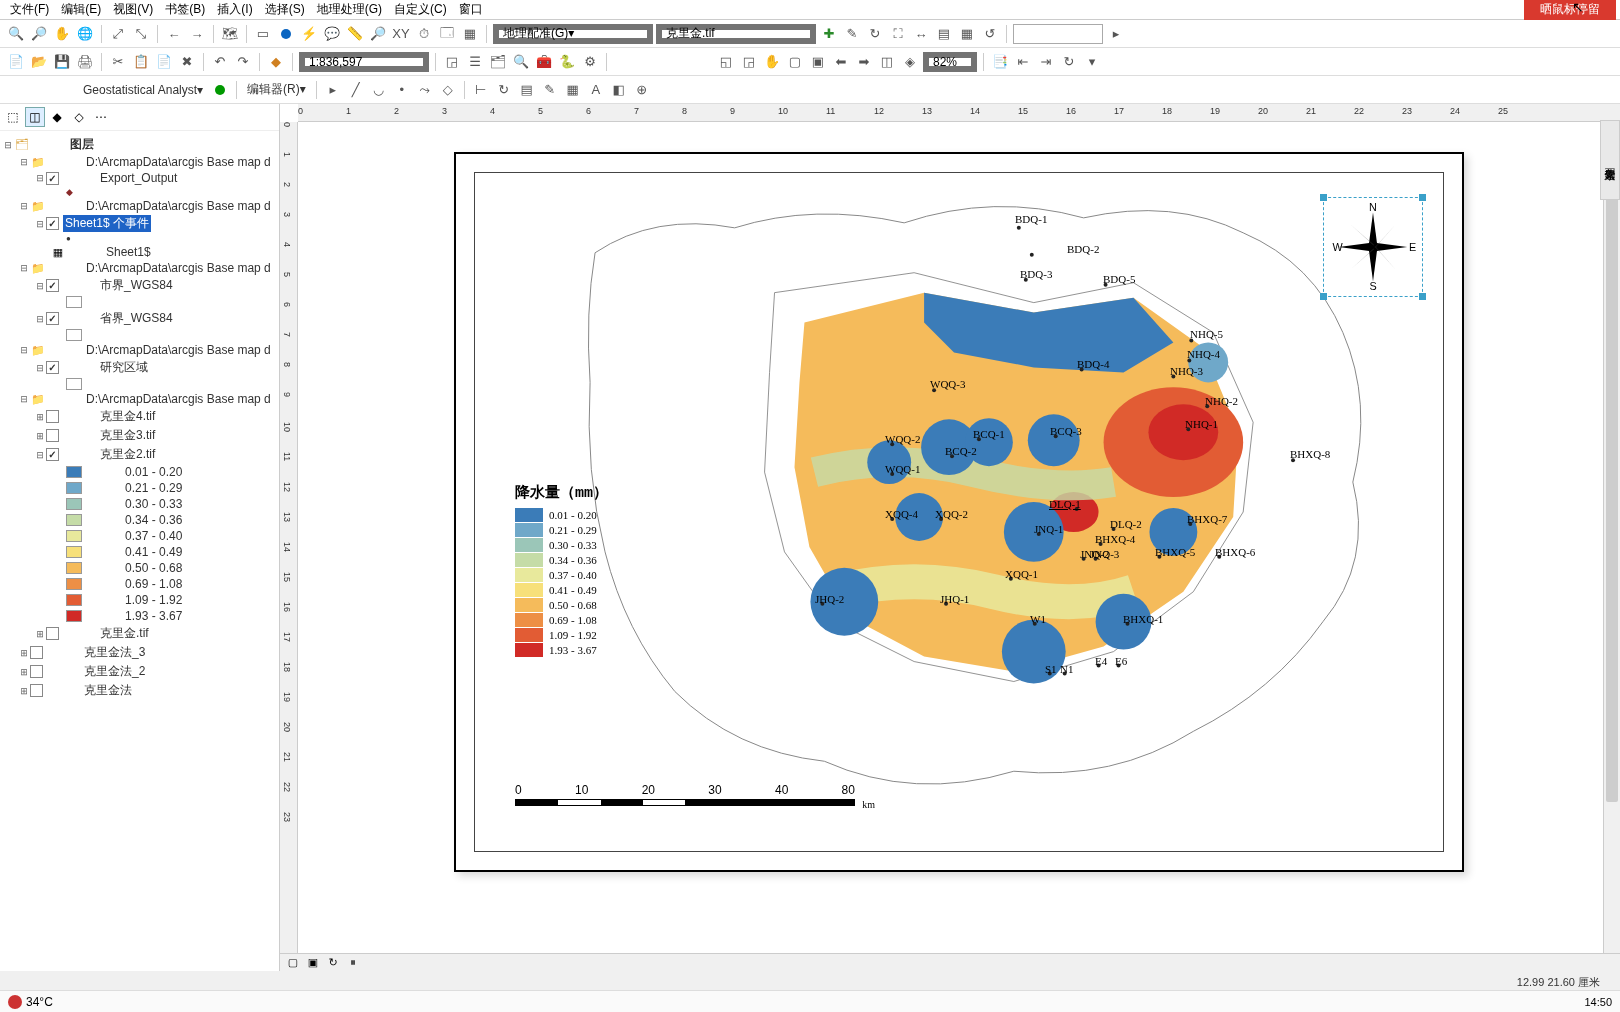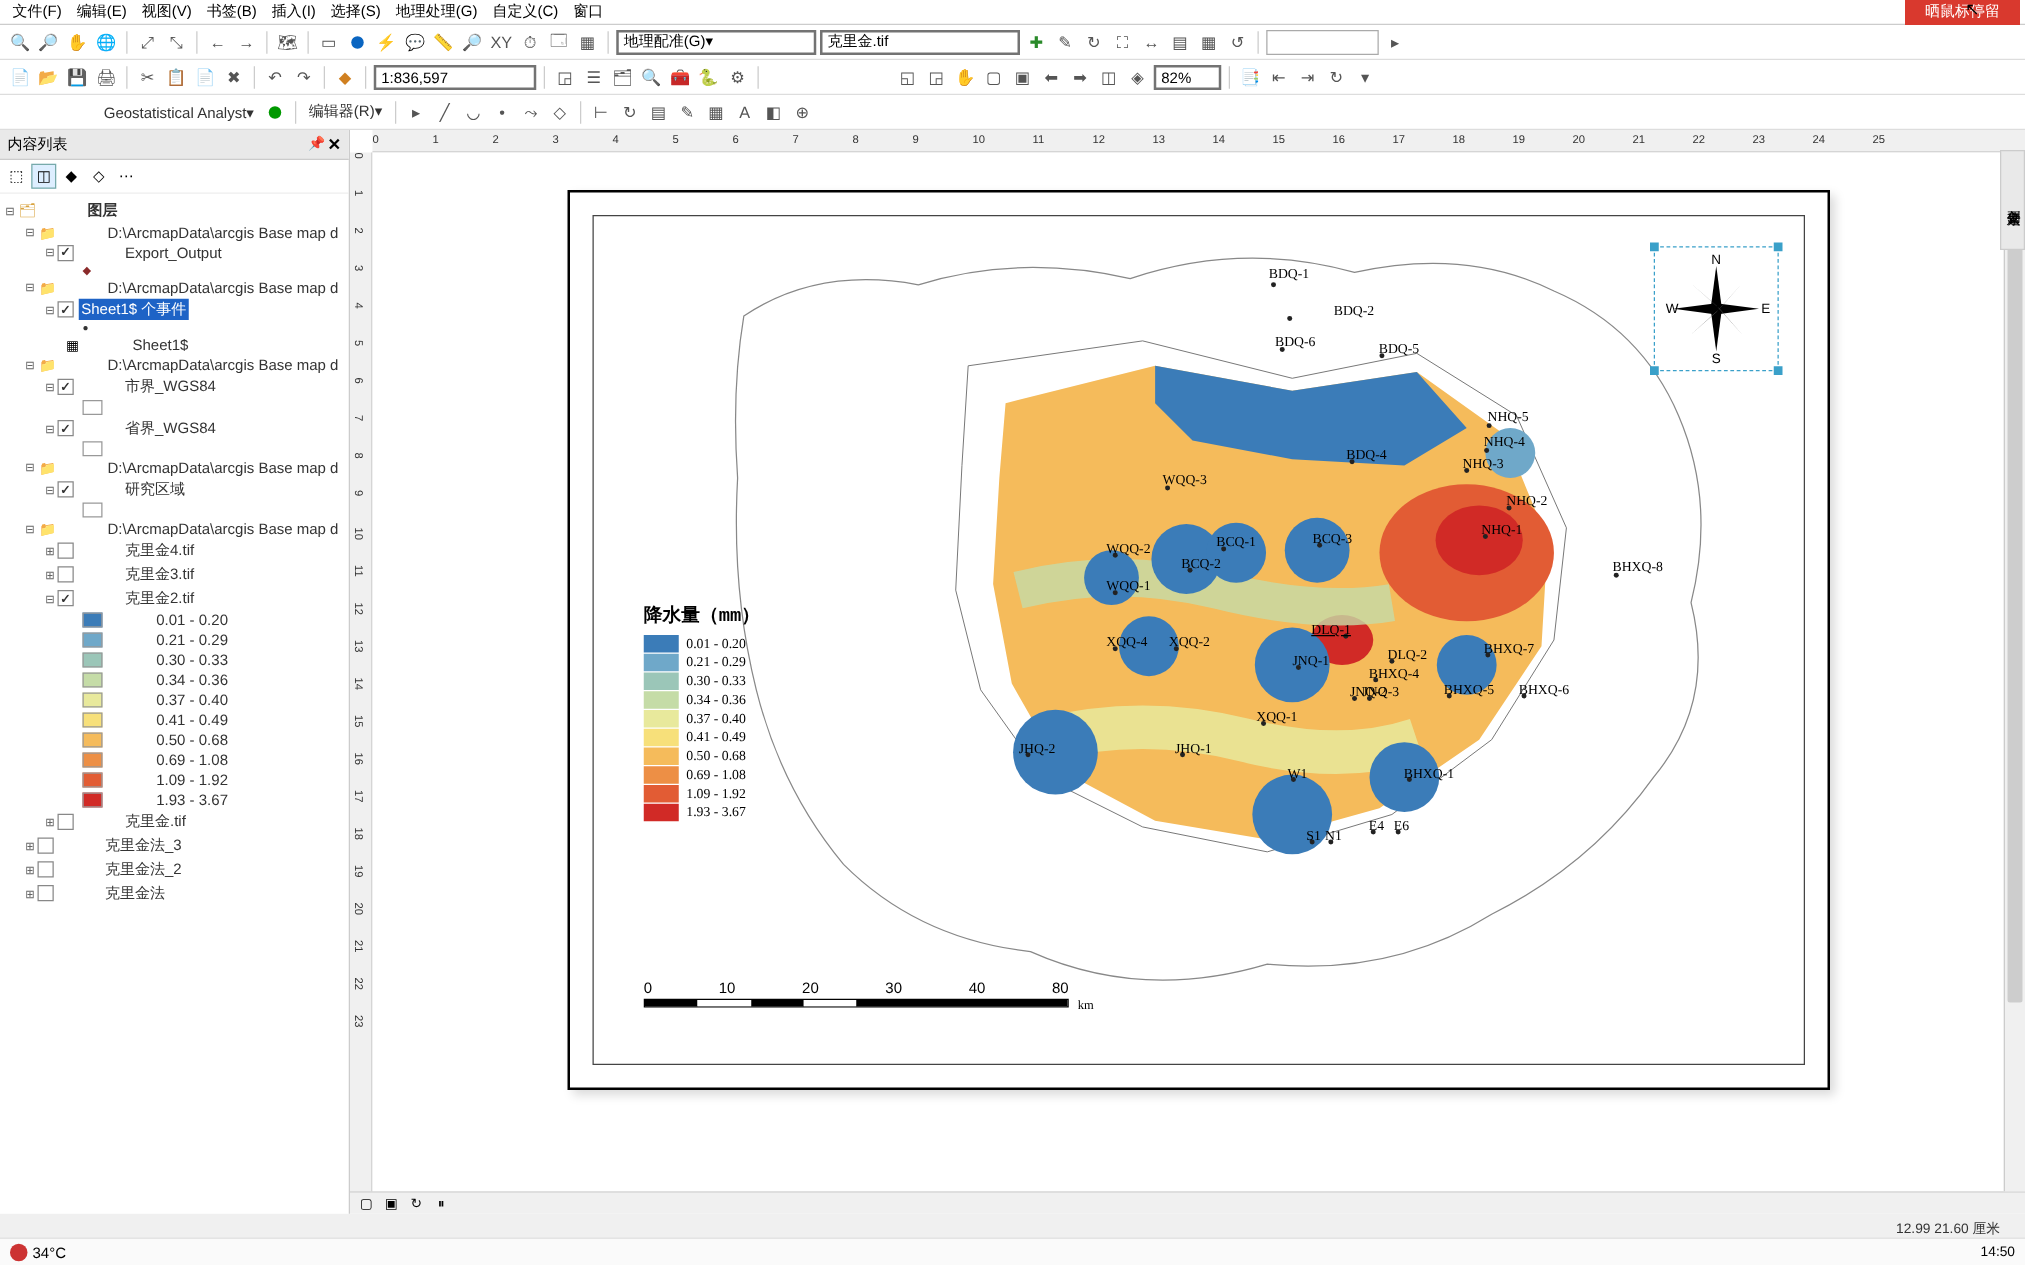--- a/index.html
+++ b/index.html
@@ -8,21 +8,21 @@
 
 .menubar { display: flex; background: #fff; border-bottom: 1px solid #ccc; height: 20px; align-items: center; padding: 0 4px; }
 .menubar span { padding: 2px 6px; cursor: default; }
 .menubar .red-btn { background: #d9392e; color: #fff; padding: 2px 10px; margin-left: auto; position: relative; }
 .cursor-arrow { position: absolute; left: 42px; top: -2px; font-size: 14px; color: #000; }
 
 
 .toolbar-row { display: flex; align-items: center; background: #fff; border-bottom: 1px solid #ddd; height: 28px; padding: 0 6px; gap: 3px; }
 .tb-icon { width: 20px; height: 20px; border: 1px solid transparent; display: inline-flex; align-items: center; justify-content: center; font-size: 13px; color: #555; border-radius: 2px; }
 .tb-sep { width: 1px; height: 18px; background: #ccc; margin: 0 3px; }
-.tb-combo { height: 20px; border: 2px solid #737373; padding: 0 4px; background: #fff; display: inline-flex; align-items: center; min-width: 80px; }
+.tb-combo { height: 20px; border: 6px solid #737373; padding: 0 4px; background: #fff; display: inline-flex; align-items: center; min-width: 80px; }
 .tb-combo.long { min-width: 160px; }
 .tb-input { height: 20px; border: 1px solid #aaa; padding: 0 4px; background: #fff; width: 80px; }
 .tb-text { padding: 0 4px; color: #333; }
 .green-dot { width: 10px; height: 10px; background: #090; border-radius: 50%; display: inline-block; }
 .blue-dot { width: 10px; height: 10px; background: #0a65c1; border-radius: 50%; display: inline-block; }
 
 
 .main { display: flex; height: calc(100% - 145px); }
 
 
@@ -231,27 +231,20 @@
   <span class="tb-icon">✎</span>
   <span class="tb-icon">▦</span>
   <span class="tb-icon">A</span>
   <span class="tb-icon">◧</span>
   <span class="tb-icon">⊕</span>
 </div>
 
 <div class="main">
 
   <div class="left-panel">
-    <div class="panel-header">
-      <span>内容列表</span>
-      <span class="icons">
-        <span class="pin">📌</span>
-        <span class="close">✕</span>
-      </span>
-    </div>
     <div class="panel-toolbar">
       <span class="pt-icon">⬚</span>
       <span class="pt-icon active">◫</span>
       <span class="pt-icon">◆</span>
       <span class="pt-icon">◇</span>
       <span class="pt-icon">⋯</span>
     </div>
     <div class="tree">
       <div class="tree-row">
           <span class="tree-toggle">⊟</span>
@@ -638,21 +631,21 @@
                   <circle cx="625" cy="494" r="2"></circle>
                   <circle cx="645" cy="494" r="2"></circle>
                 <circle cx="820" cy="288" r="2"></circle>
               </g>
             </svg>
 
             
             <div id="map-labels">
                 <span class="map-label" style="left: 540px; top: 40px;">BDQ-1</span>
                 <span class="map-label" style="left: 552px; top: 70px; margin-left: 40px;">BDQ-2</span>
-                <span class="map-label" style="left: 545px; top: 95px;">BDQ-6</span>
+                <span class="map-label" style="left: 545px; top: 95px;">BDQ-3</span>
                 <span class="map-label" style="left: 628px; top: 100px;">BDQ-5</span>
                 <span class="map-label" style="left: 602px; top: 185px;">BDQ-4</span>
                 <span class="map-label" style="left: 715px; top: 155px;">NHQ-5</span>
                 <span class="map-label" style="left: 712px; top: 175px;">NHQ-4</span>
                 <span class="map-label" style="left: 695px; top: 192px;">NHQ-3</span>
                 <span class="map-label" style="left: 730px; top: 222px;">NHQ-2</span>
                 <span class="map-label" style="left: 710px; top: 245px; text-align: center;">NHQ-1</span>
                 <span class="map-label" style="left: 455px; top: 205px;">WQQ-3</span>
                 <span class="map-label" style="left: 410px; top: 260px;">WQQ-2</span>
                 <span class="map-label" style="left: 410px; top: 290px;">WQQ-1</span>

